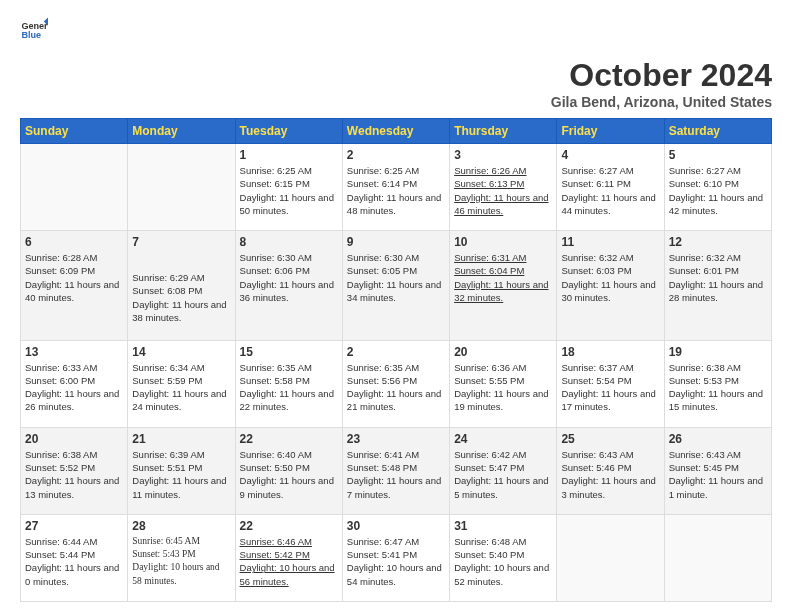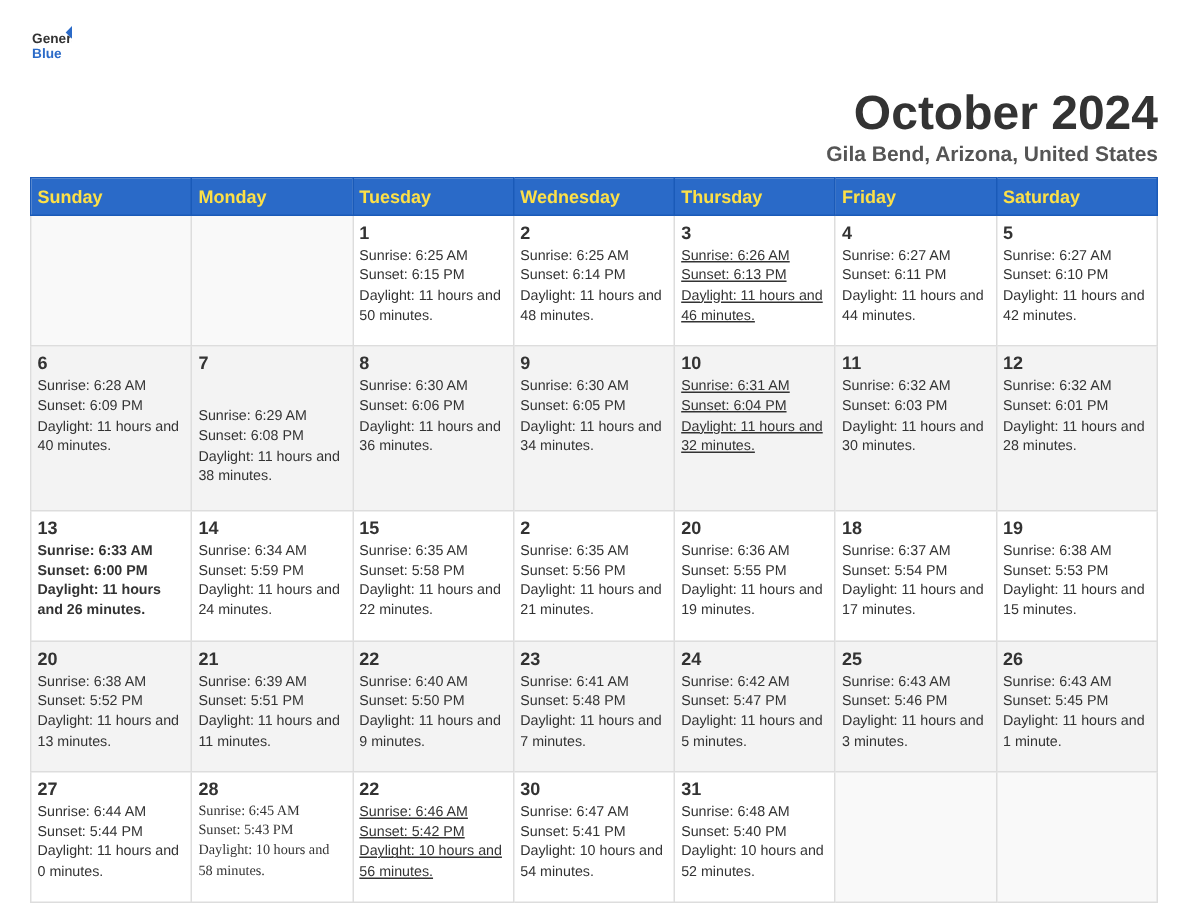--- a/index.html
+++ b/index.html
@@ -195,21 +195,21 @@
           <td>
             <span class="day-num">12</span>
             <div class="day-detail" style="white-space: pre-line;">Sunrise: 6:32 AM
 Sunset: 6:01 PM
 Daylight: 11 hours and 28 minutes.</div>
           </td>
         </tr>
         <tr class="row-norm">
           <td>
             <span class="day-num">13</span>
-            <div class="day-detail" style="white-space: pre-line; font-weight: bold;">Sunrise: 6:33 AM
+            <div class="day-detail" style="white-space: pre-line;">Sunrise: 6:33 AM
 Sunset: 6:00 PM
 Daylight: 11 hours and 26 minutes.</div>
           </td>
           <td>
             <span class="day-num">14</span>
             <div class="day-detail" style="white-space: pre-line;">Sunrise: 6:34 AM
 Sunset: 5:59 PM
 Daylight: 11 hours and 24 minutes.</div>
           </td>
           <td>

